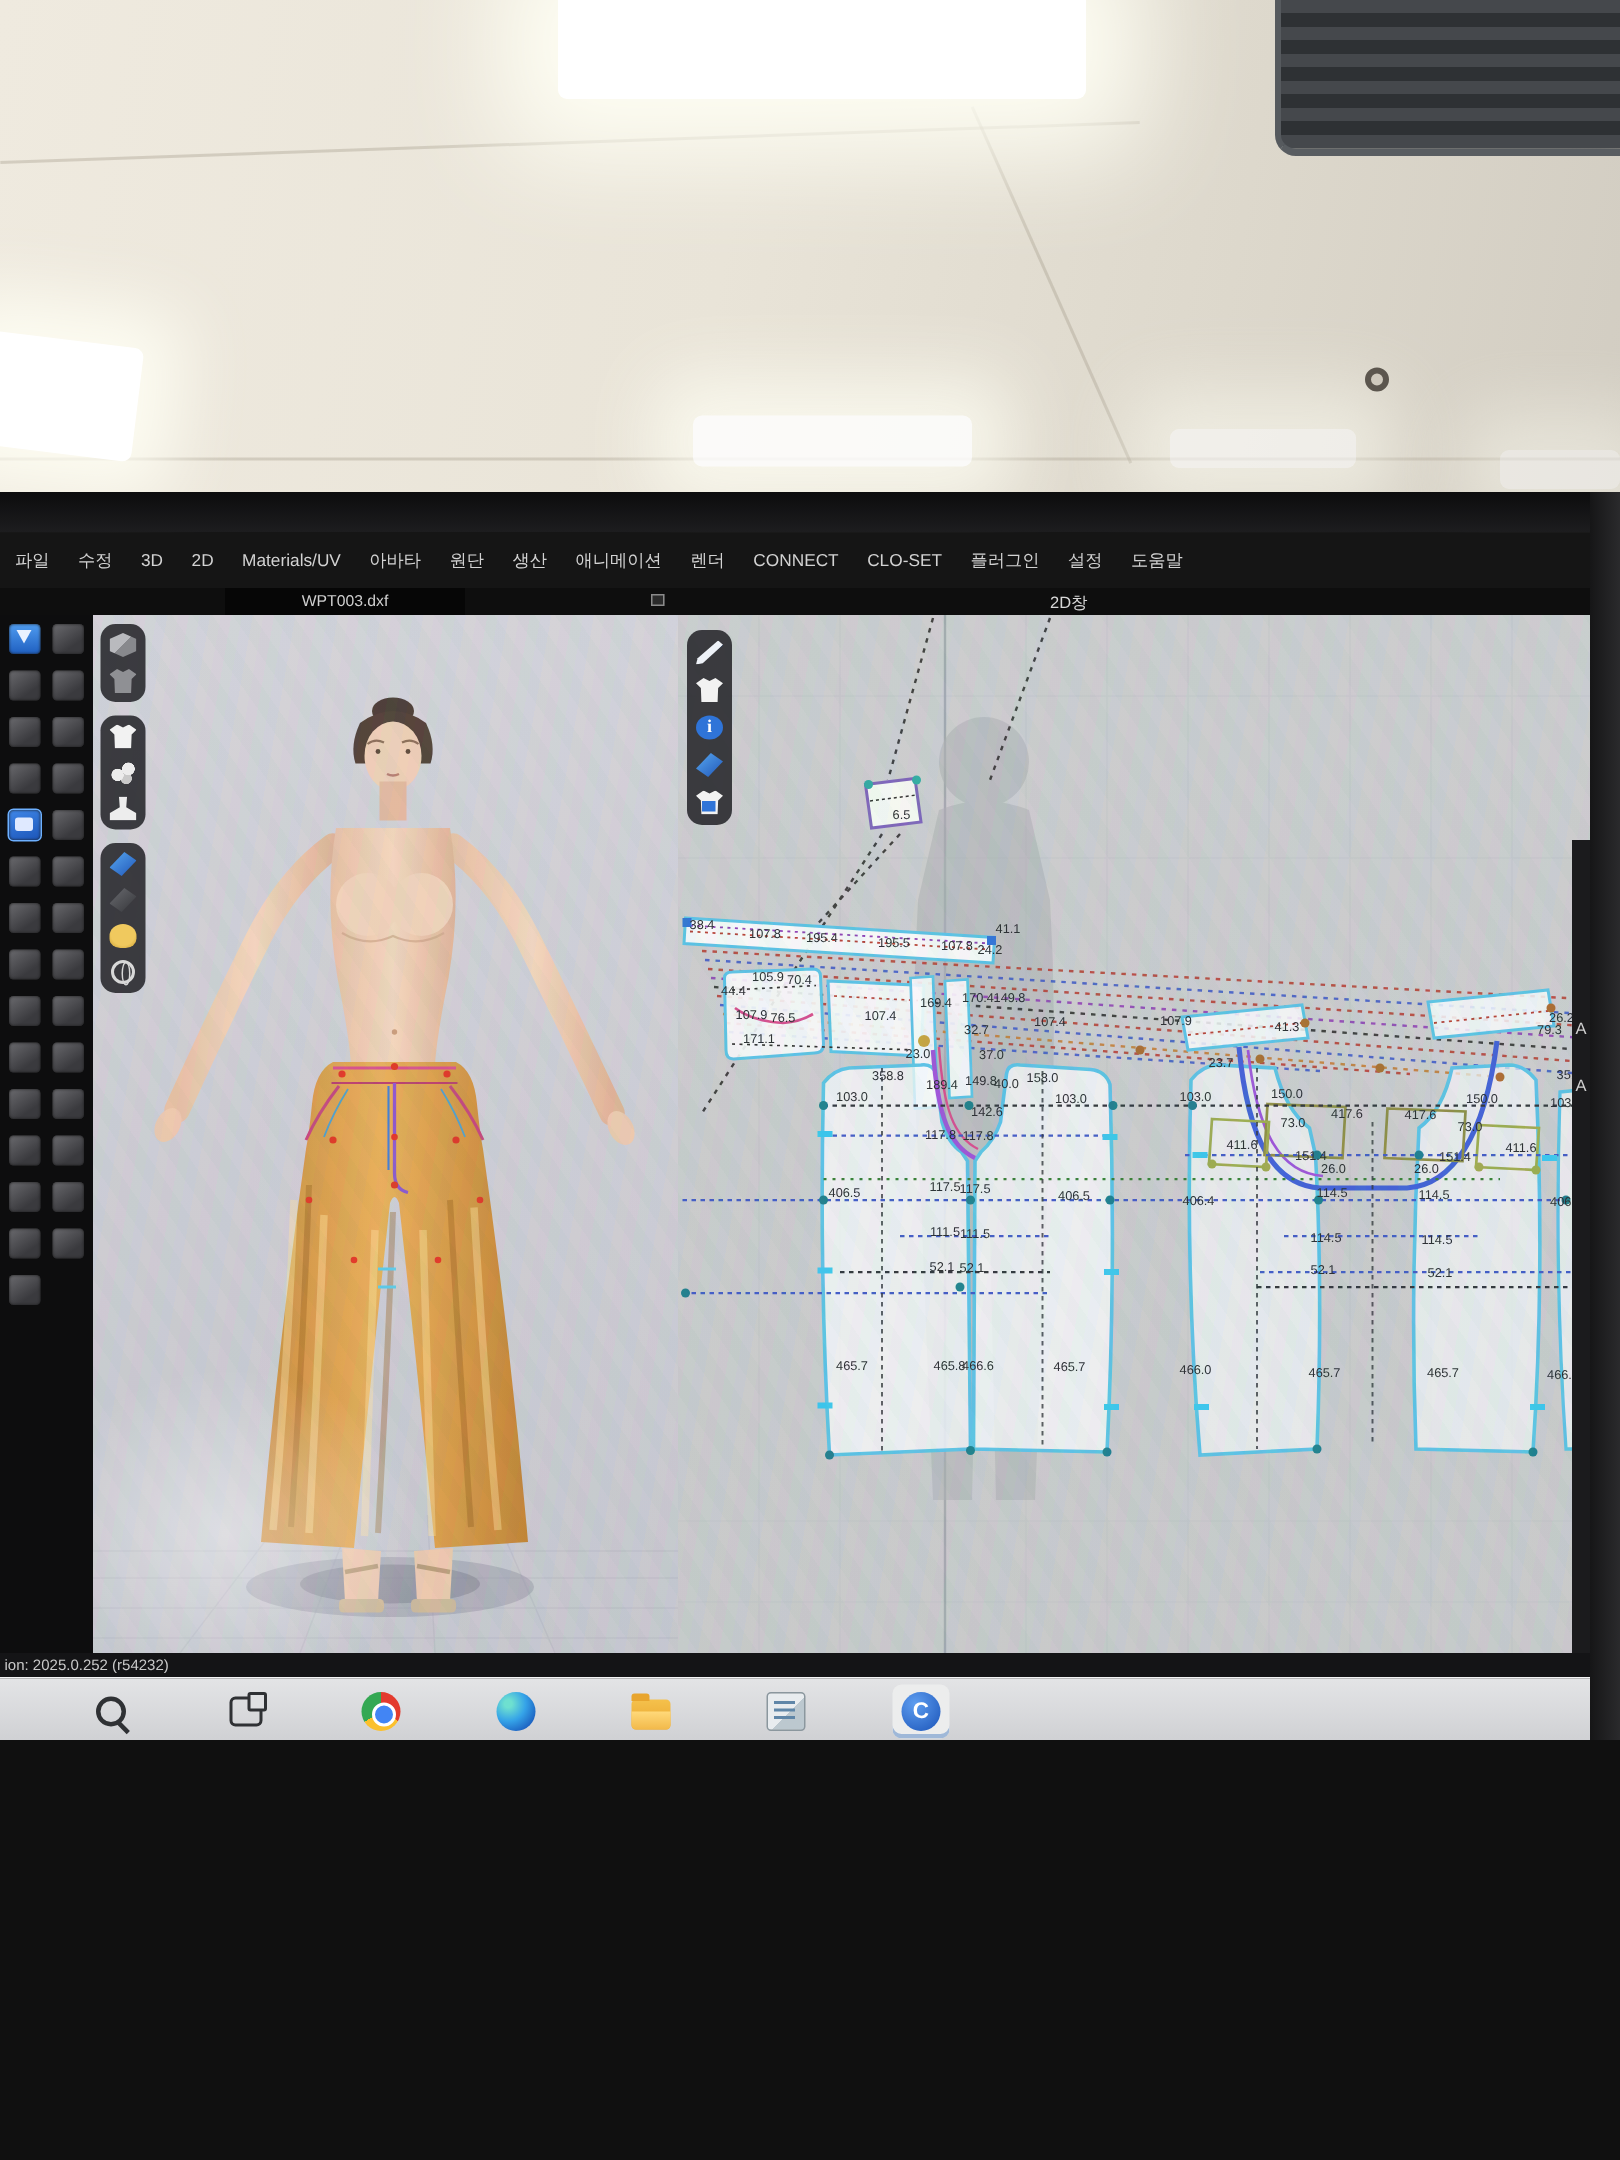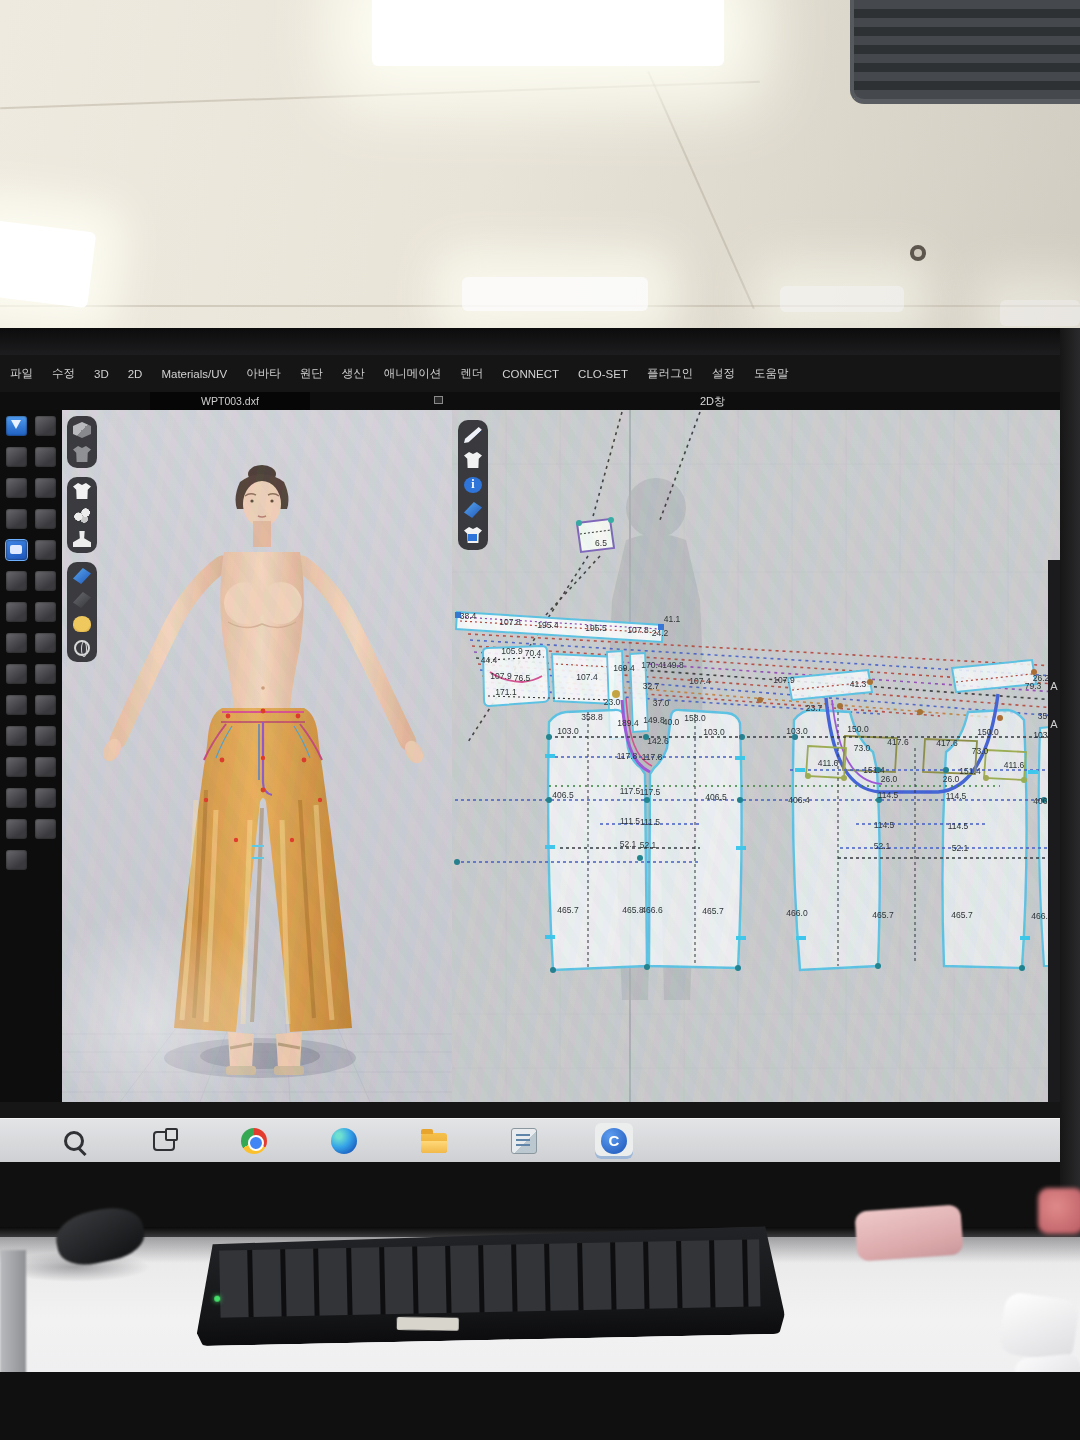--- a/index.html
+++ b/index.html
@@ -1,18 +1,18 @@
 <!DOCTYPE html>
 <html><head>
 <meta charset="utf-8">
 <style>
   * { margin:0; padding:0; box-sizing:border-box; }
   html,body { width:1080px; height:1440px; overflow:hidden; background:#101010;
     font-family:"Liberation Sans", sans-serif; }
-  .scene { position:relative; width:1080px; height:1372px; overflow:hidden; }
+  .scene { position:relative; width:1080px; height:1160px; overflow:hidden; }
 
   
   .ceiling { position:absolute; left:0; top:0; width:1080px; height:335px;
     background:linear-gradient(100deg,#efeadf 0%,#e9e4d8 45%,#ddd8cc 75%,#d2cdc2 100%); }
   .ceil-line { position:absolute; background:rgba(160,152,135,.35); }
   .light { position:absolute; background:#ffffff; border-radius:6px;
     box-shadow:0 0 46px 26px rgba(255,255,244,.85); }
   .light.main { left:372px; top:-8px; width:352px; height:74px; box-shadow:0 0 70px 38px rgba(255,255,244,.95); }
   .light.left { left:-14px; top:226px; width:106px; height:76px; transform:rotate(7deg); }
   .light.mid  { left:462px; top:277px; width:186px; height:34px; opacity:.85; }
@@ -625,20 +625,23 @@
         <div class="t3-icon shape-fab"></div>
         <div class="t3-icon shape-shirtbox"></div>
       </div>
   </div>
 
   <div class="right-panel" id="right-panel">
       <span>A</span>
       <span>A</span>
     </div>
 
+  <div class="status-bar">
+    <span>ion: 2025.0.252 (r54232)</span>
+  </div>
 
   <div class="taskbar" id="taskbar">
       <div class="tb-wrap">
         <div class="tb-icon tb-search"></div>
       </div>
       <div class="tb-wrap">
         <div class="tb-icon tb-taskview"></div>
       </div>
       <div class="tb-wrap">
         <div class="tb-icon tb-chrome"></div>

